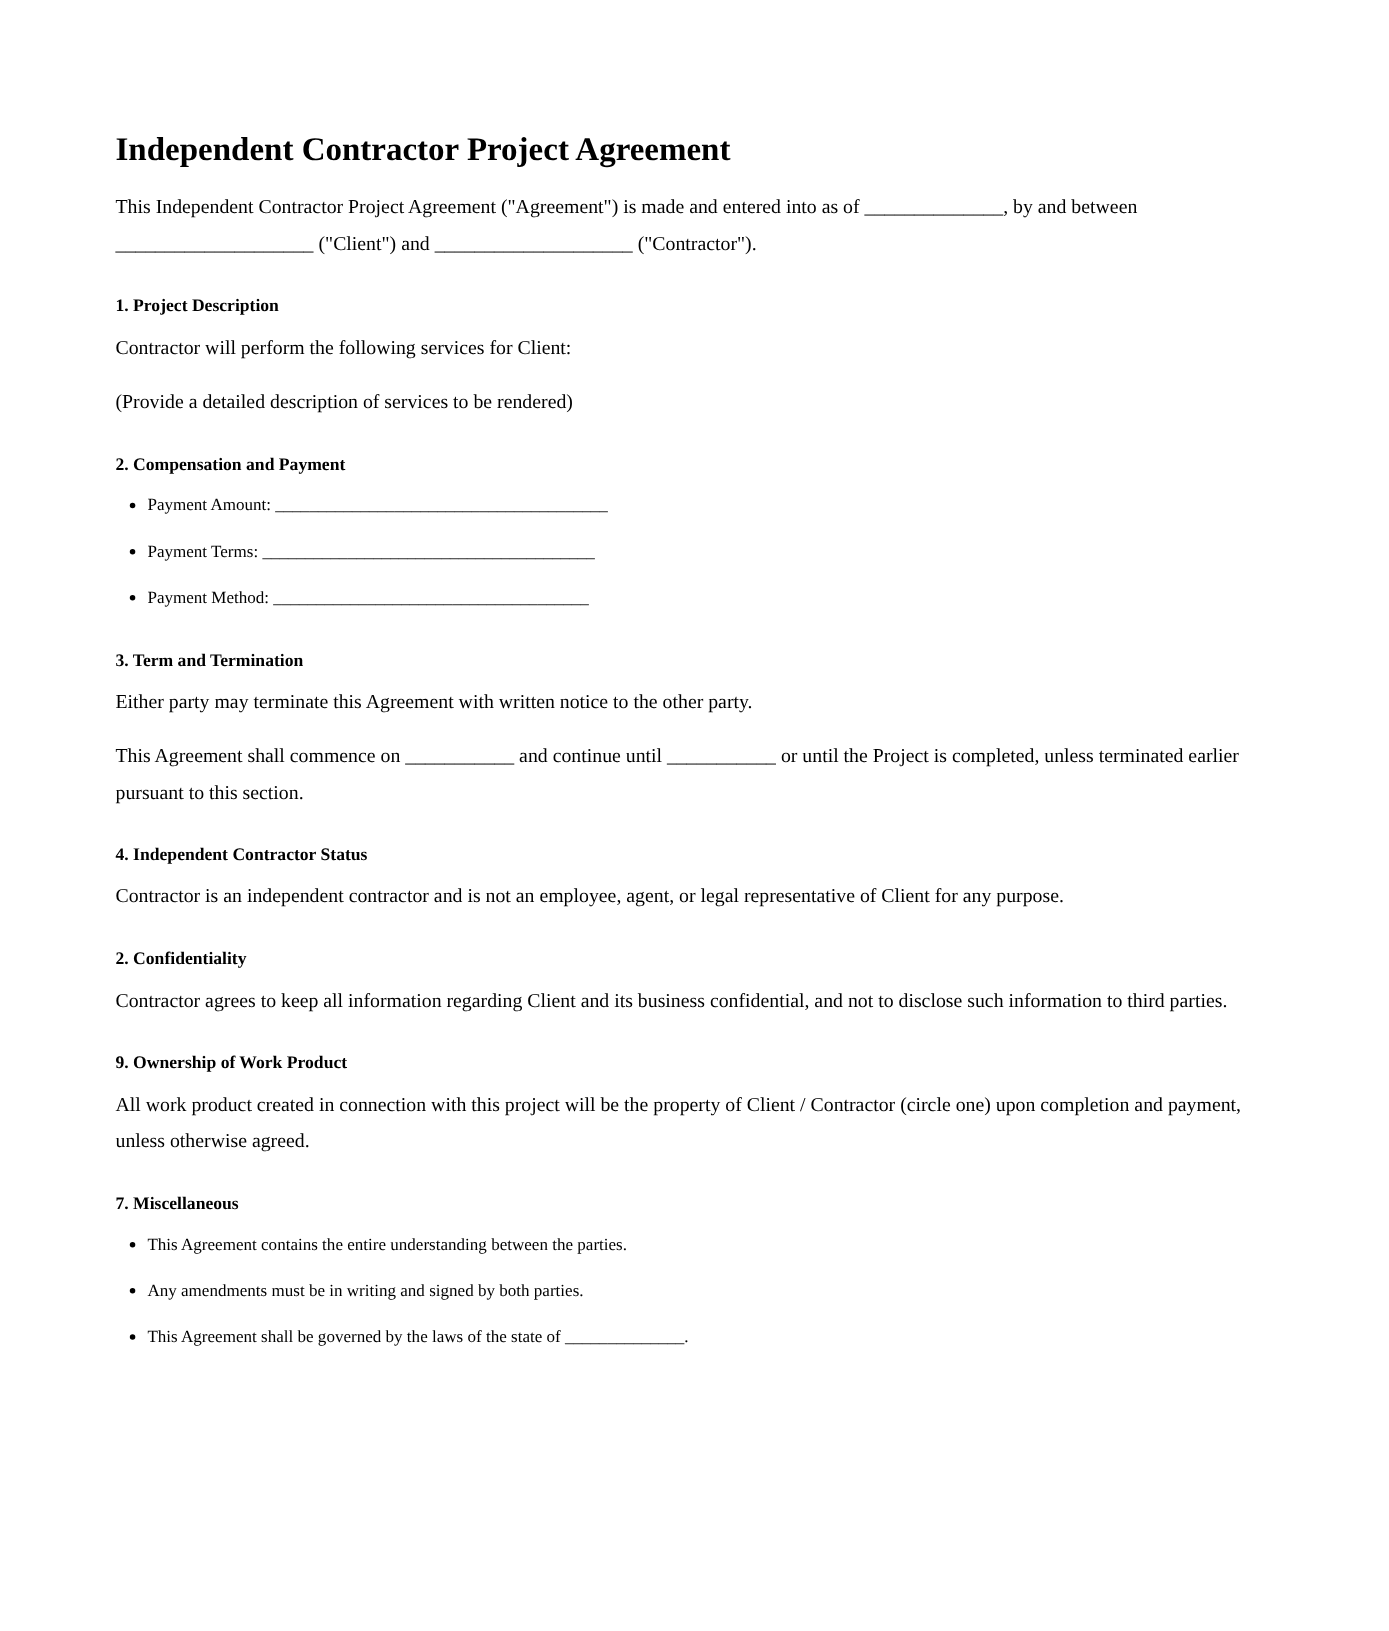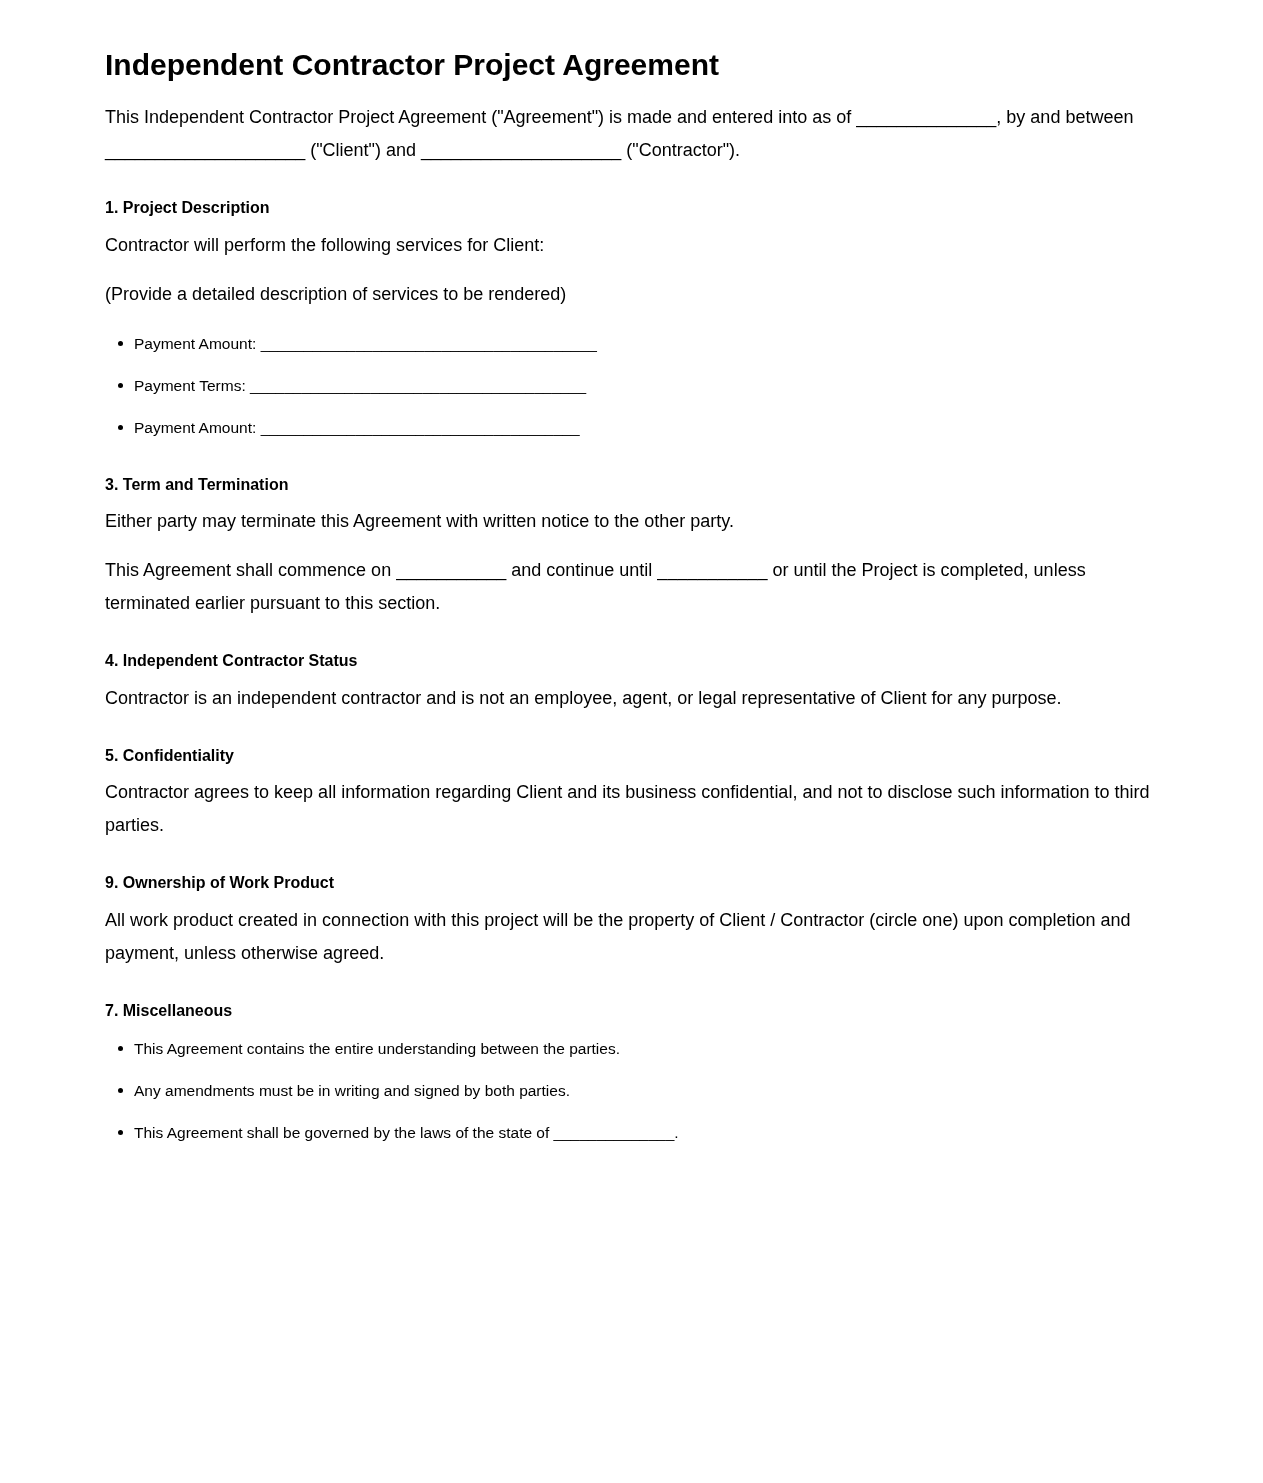--- a/index.html
+++ b/index.html
@@ -5,21 +5,22 @@
   * { margin: 0; padding: 0; box-sizing: border-box; }
   html, body { background: #ffffff; }
   body {
     width: 1263px;
     height: 1483px;
     overflow: hidden;
     font-family: "Liberation Sans", sans-serif;
     color: #000000;
   }
   .doc {
-    padding: 39px 105px 0 105px;
+    padding: 110px 105px 0 105px;
+    font-family: Liberation Serif, serif;
   }
   h1.doc-title {
     font-size: 30px;
     font-weight: bold;
     line-height: 1.2;
     margin: 8px 0 18px 0;
     letter-spacing: 0px;
   }
   h2.section-heading {
     font-size: 16px;
@@ -66,40 +67,41 @@
 
   <p class="para">This Independent Contractor Project Agreement ("Agreement") is made and entered into as of ______________, by and between ____________________ ("Client") and ____________________ ("Contractor").</p>
 
   <section>
     <h2 class="section-heading">1. Project Description</h2>
     <p class="para">Contractor will perform the following services for Client:</p>
     <p class="para">(Provide a detailed description of services to be rendered)</p>
   </section>
 
   <section>
+    <h2 class="section-heading">2. Compensation and Payment</h2>
     <ul class="bullet-list">
       <li>Payment Amount: _______________________________________</li>
       <li>Payment Terms: _______________________________________</li>
-      <li>Payment Amount: _____________________________________</li>
+      <li>Payment Method: _____________________________________</li>
     </ul>
   </section>
 
   <section>
     <h2 class="section-heading">3. Term and Termination</h2>
     <p class="para">Either party may terminate this Agreement with written notice to the other party.</p>
     <p class="para">This Agreement shall commence on ___________ and continue until ___________ or until the Project is completed, unless terminated earlier pursuant to this section.</p>
   </section>
 
   <section>
     <h2 class="section-heading">4. Independent Contractor Status</h2>
     <p class="para">Contractor is an independent contractor and is not an employee, agent, or legal representative of Client for any purpose.</p>
   </section>
 
   <section>
-    <h2 class="section-heading">5. Confidentiality</h2>
+    <h2 class="section-heading">2. Confidentiality</h2>
     <p class="para">Contractor agrees to keep all information regarding Client and its business confidential, and not to disclose such information to third parties.</p>
   </section>
 
   <section>
     <h2 class="section-heading">9. Ownership of Work Product</h2>
     <p class="para">All work product created in connection with this project will be the property of Client / Contractor (circle one) upon completion and payment, unless otherwise agreed.</p>
   </section>
 
   <section>
     <h2 class="section-heading">7. Miscellaneous</h2>

